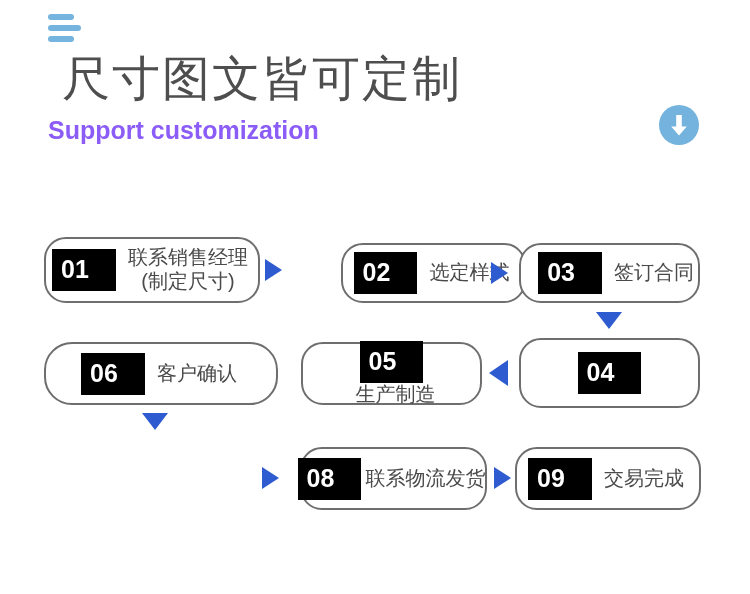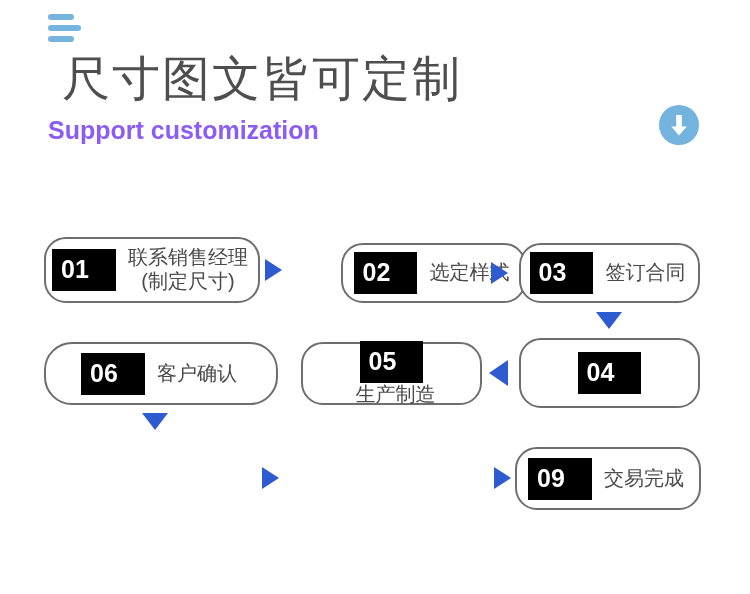--- a/index.html
+++ b/index.html
@@ -113,21 +113,21 @@
     text-align: center;
     padding-left: 12px;
     padding-right: 4px;
     white-space: pre-line;
   }
   .node.tight .label { padding-left: 4px; }
 
   
   #node-01 { left: 44px;  top: 12px;  width: 216px; height: 66px; }
   #node-02 { left: 298px; top: 18px;  width: 185px; height: 60px; margin-left: 43px; }
-  #node-03 { left: 519px; top: 18px;  width: 181px; height: 60px; }
+  #node-03 { left: 519px; top: 18px;  width: 181px; height: 60px; justify-content: flex-end; }
   #node-04 { left: 519px; top: 113px; width: 181px; height: 70px; }
   #node-05 { left: 301px; top: 117px; width: 181px; height: 63px; flex-direction: column; }
   #node-06 { left: 44px;  top: 117px; width: 234px; height: 63px; border-radius: 28px; }
   #node-07 { left: 38px;  top: 218px; width: 215px; height: 70px; }
   #node-08 { left: 300px; top: 222px; width: 187px; height: 63px; }
   #node-09 { left: 515px; top: 222px; width: 186px; height: 63px; }
 
   
   .arrow { position: absolute; width: 0; height: 0; }
   .arrow.right {
@@ -217,20 +217,24 @@
   <div class="node" id="node-06">
     <span class="num">06</span>
     <span class="label">客户确认</span>
   </div>
 
   <div class="arrow down" id="arrow-06-07"></div>
 
 
   <div class="arrow right" id="arrow-07-08"></div>
 
+  <div class="node tight" id="node-08">
+    <span class="num">08</span>
+    <span class="label">联系物流发货</span>
+  </div>
 
   <div class="arrow right" id="arrow-08-09"></div>
 
   <div class="node" id="node-09">
     <span class="num">09</span>
     <span class="label">交易完成</span>
   </div>
 
 </div>
 

